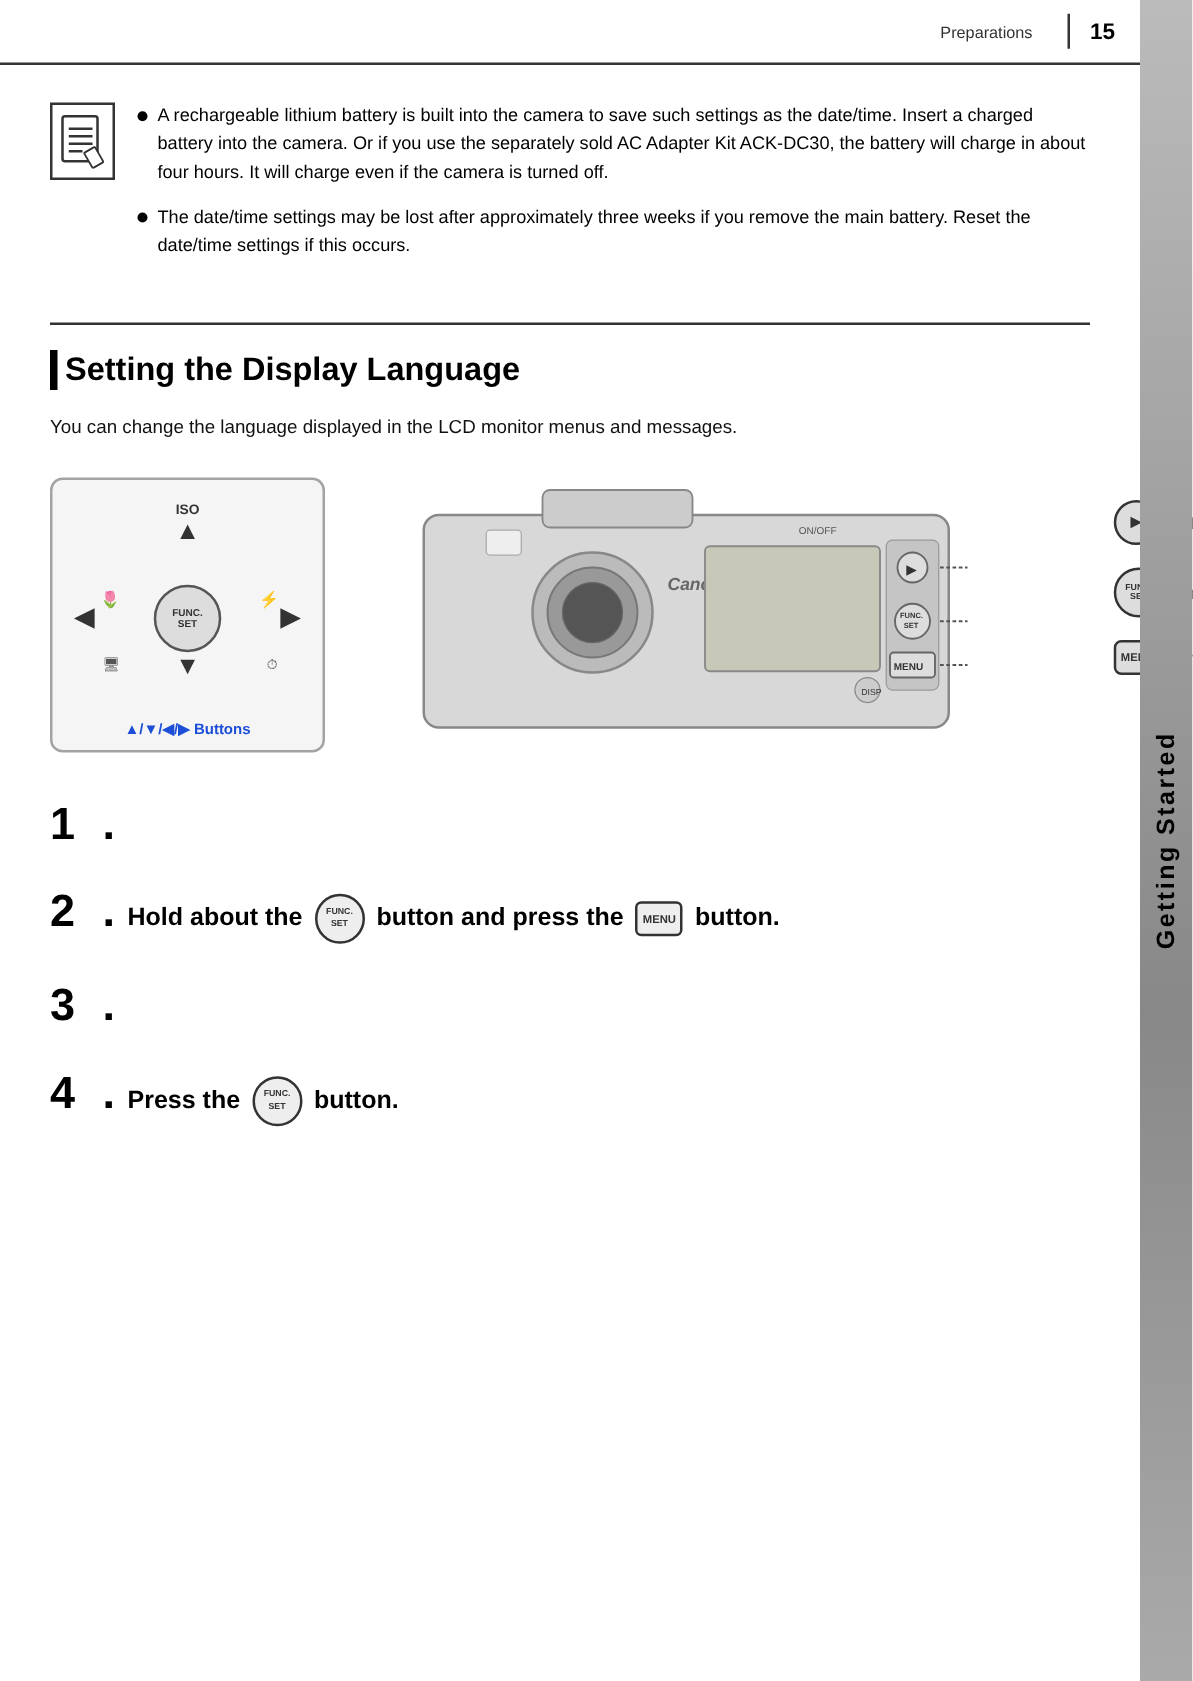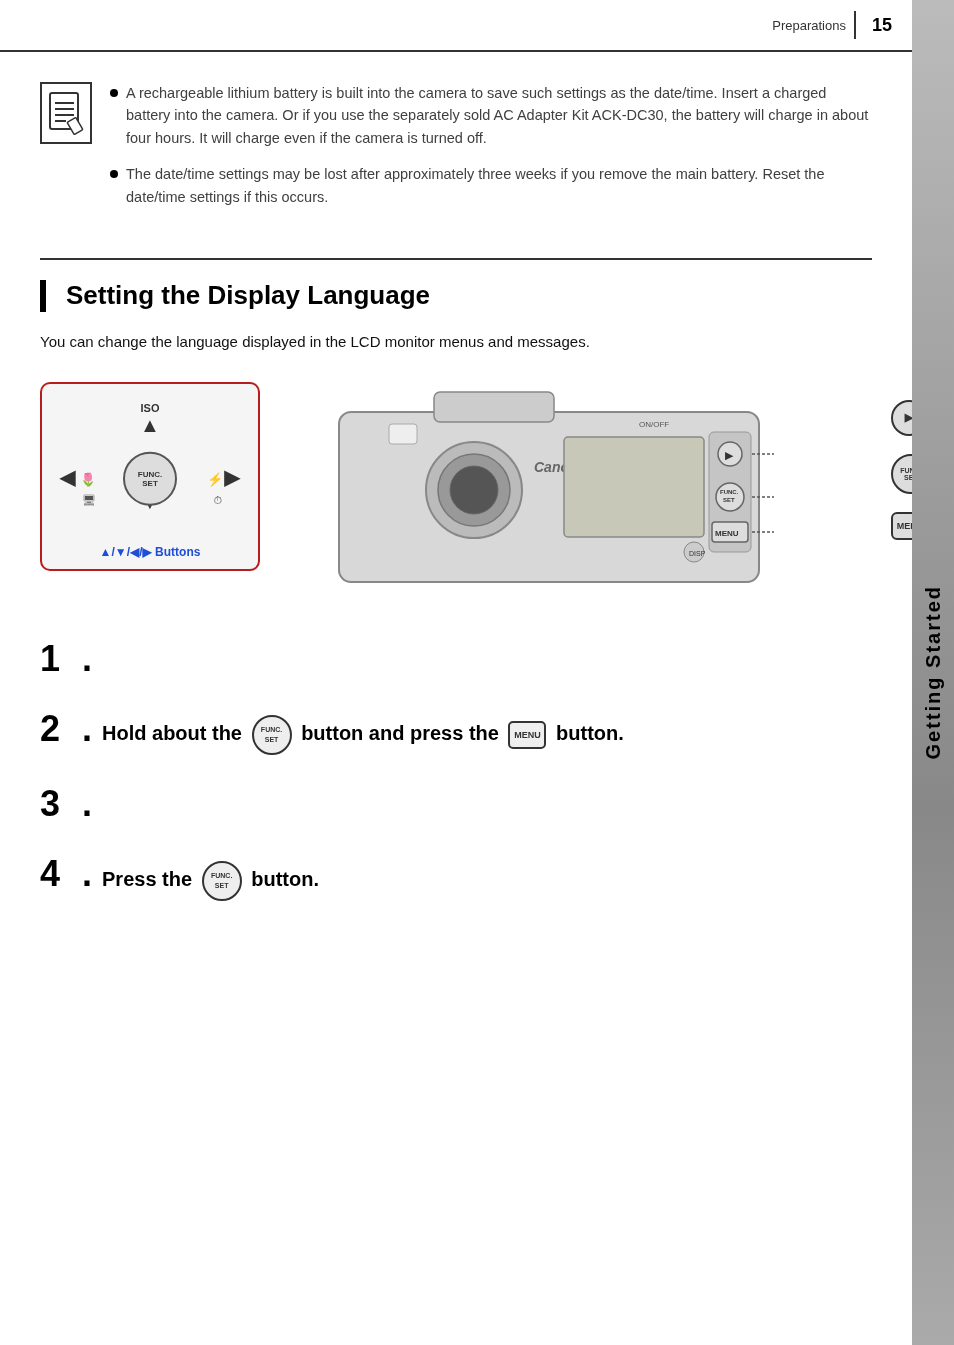--- a/index.html
+++ b/index.html
@@ -44,21 +44,21 @@
       height: 52px;
       border-bottom: 2px solid #333;
       display: flex;
       align-items: center;
       justify-content: flex-end;
       padding-right: 20px;
     }
     .header-section {
       font-size: 13px;
       color: #333;
-      margin-right: 0;
+      margin-right: 20px;
     }
     .header-page {
       font-size: 18px;
       font-weight: bold;
       color: #000;
       margin-left: 8px;
     }
     .header-divider {
       width: 2px;
       height: 28px;
@@ -95,21 +95,21 @@
     }
     .note-text-area {
       flex: 1;
     }
     .note-bullet {
       display: flex;
       gap: 8px;
       margin-bottom: 14px;
       font-size: 14.5px;
       line-height: 1.55;
-      color: #404040;
+      color: #000000;
     }
     .bullet-dot {
       flex-shrink: 0;
       width: 8px;
       height: 8px;
       background: #000;
       border-radius: 50%;
       margin-top: 7px;
     }
 
@@ -120,21 +120,21 @@
       background: #333;
       margin-bottom: 20px;
     }
 
     
     .section-heading {
       font-size: 26px;
       font-weight: bold;
       color: #000;
       margin-bottom: 18px;
-      padding-left: 20px;
+      padding-left: 6px;
       border-left: 6px solid #000;
       line-height: 1.2;
     }
 
     .section-intro {
       font-size: 15px;
       color: #111;
       line-height: 1.6;
       margin-bottom: 28px;
     }
@@ -144,22 +144,22 @@
       display: flex;
       gap: 16px;
       margin-bottom: 36px;
       align-items: flex-start;
       position: relative;
     }
 
     
     .button-panel {
       width: 220px;
-      height: 189px;
-      border: 2px solid #b91c1c;
+      height: 220px;
+      border: 2px solid #a3a3a3;
       border-radius: 10px;
       background: #f5f5f5;
       position: relative;
       flex-shrink: 0;
     }
 
     
     .iso-label {
       position: absolute;
       top: 18px;

